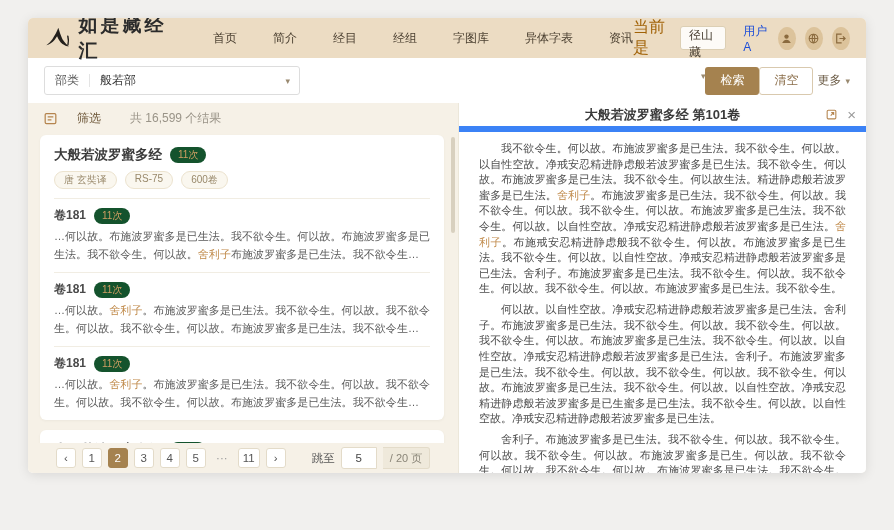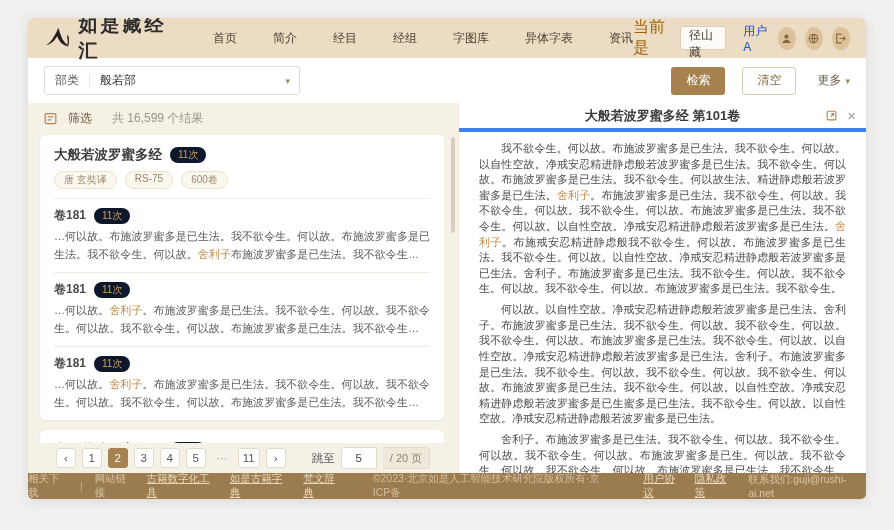--- a/index.html
+++ b/index.html
@@ -24,59 +24,59 @@
   
   .search-row { background:#fff; padding:8px 16px; display:flex; align-items:center; gap:20px; }
   .field { display:flex; align-items:center; border:1px solid #ddd; border-radius:3px; height:29px; font-size:12px; background:#fff; }
   .flabel { padding:0 10px; color:#595959; white-space:nowrap; }
   .fdiv { width:1px; height:13px; background:#e4e4e4; }
   .fvalue { padding:0 10px; color:#333; flex:1; }
   .field-category { width:256px; cursor:pointer; }
   .field-category .chev { margin-left:auto; padding-right:9px; }
   .field-fulltext { width:240px; }
   .field-fulltext input { border:none; outline:none; font-size:12px; color:#333; padding:0 10px; width:160px; font-family:inherit; background:transparent; }
-  .search-actions { margin-left:auto; display:flex; align-items:center; gap:17px; }
+  .search-actions { margin-left:auto; display:flex; align-items:center; gap:0; }
   .btn-primary { width:54px; height:28px; background:#a5824f; color:#fff; border:none; border-radius:3px; font-size:12px; cursor:pointer; font-family:inherit; }
   .btn-ghost { width:54px; height:28px; background:#fff; color:#8a6d49; border:1px solid #d9c9ae; border-radius:3px; font-size:12px; cursor:pointer; font-family:inherit; }
   .btn-more { background:none; border:none; font-size:12px; color:#6b5b45; display:flex; align-items:center; gap:4px; cursor:pointer; margin-left:4px; font-family:inherit; }
 
   
   .main { display:flex; height:370px; background:#f6f1e7; }
   .left-panel { width:430px; display:flex; flex-direction:column; }
-  .left-head { height:30px; display:flex; align-items:center; padding:0 15px; gap:10px; }
+  .left-head { height:30px; display:flex; align-items:center; padding:0 15px; gap:19px; }
   .left-head svg { width:15px; height:15px; }
   .filter-label { font-size:12px; color:#6b5536; }
   .result-count { font-size:12px; color:#9a9488; margin-left:10px; }
 
   .result-list { flex:1; overflow:hidden; padding:2px 14px 0 12px; position:relative; }
   .scrollbar-thumb { position:absolute; right:3px; top:4px; width:4px; height:96px; background:#d8d0bf; border-radius:2px; }
   .card { background:#fff; border-radius:6px; padding:11px 14px 8px; box-shadow:0 1px 3px rgba(60,50,30,.05); margin-bottom:10px; cursor:pointer; }
   .card-title-row { display:flex; align-items:center; gap:8px; }
   .card-title { font-size:13.5px; font-weight:bold; color:#3a3a3a; }
-  .badge { background:#0f172a; color:#cf9e63; font-size:10px; padding:1px 8px; border-radius:9px; white-space:nowrap; }
+  .badge { background:#14532d; color:#cf9e63; font-size:10px; padding:1px 8px; border-radius:9px; white-space:nowrap; }
   .tags { display:flex; gap:8px; margin-top:7px; }
   .tag { background:#faf7ef; border:1px solid #ece3cf; color:#99896b; font-size:10px; padding:1px 9px; border-radius:10px; white-space:nowrap; }
   .excerpt { border-top:1px solid #f1ede3; margin-top:9px; padding-top:8px; }
   .exc-head { display:flex; align-items:center; gap:8px; }
   .exc-vol { font-size:12px; font-weight:bold; color:#4a4a4a; }
   .exc-text { margin-top:4px; font-size:11px; color:#5a5a5a; line-height:1.6; text-align:justify;
               display:-webkit-box; -webkit-box-orient:vertical; -webkit-line-clamp:2; overflow:hidden; max-height:36px; }
   .hl { color:#c08a4a; }
 
   .pager { height:30px; display:flex; align-items:center; justify-content:center; gap:6px; font-size:11.5px; color:#555; }
   .page-btn { min-width:20px; height:20px; line-height:18px; text-align:center; background:#fff; border:1px solid #e3dbc9; border-radius:3px; padding:0 4px; color:#555; font-size:11.5px; cursor:pointer; font-family:inherit; }
   .page-btn.active { background:#a5824f; border-color:#a5824f; color:#fff; }
   .page-btn.ellipsis { border:none; background:transparent; color:#999; cursor:default; }
   .jump-label { margin-left:20px; color:#595959; }
   .jump-input { width:36px; height:22px; border:1px solid #e3dbc9; border-radius:3px 0 0 3px; text-align:center; font-size:11.5px; color:#444; outline:none; background:#fff; font-family:inherit; }
   .jump-suffix { height:22px; line-height:20px; background:#efe9db; border:1px solid #e3dbc9; border-left:none; border-radius:0 3px 3px 0; padding:0 7px; color:#8a8578; font-size:11px; }
 
   
   .right-panel { flex:1; background:#fff; border-left:1px solid #ece7da; display:flex; flex-direction:column; }
-  .viewer-head { height:29px; display:flex; align-items:center; border-bottom:4px solid #3b82f6; position:relative; }
+  .viewer-head { height:29px; display:flex; align-items:center; border-bottom:6px solid #3b82f6; position:relative; }
   .viewer-title { flex:1; text-align:center; font-size:13px; font-weight:bold; color:#3a3a3a; }
   .viewer-icons { position:absolute; right:10px; top:0; height:100%; display:flex; align-items:center; gap:9px; }
   .icon-btn { background:none; border:none; cursor:pointer; display:flex; align-items:center; padding:0; }
   .icon-btn svg { width:13px; height:13px; }
   .close-glyph { font-size:15px; color:#9a9a9a; line-height:1; font-family:inherit; }
   .viewer-body { flex:1; overflow:hidden; padding:9px 20px 6px; font-size:11px; line-height:1.42; color:#4b4b4b; text-align:justify; }
   .vpara { text-indent:2em; margin-bottom:5px; }
 
   
   .footer { height:26px; background:#9b7c50; display:flex; align-items:center; justify-content:center; font-size:10.5px; color:#d8c5a6; gap:12px; }
@@ -239,30 +239,14 @@
         </span>
       </div>
       <div class="viewer-body">
           <p class="vpara"><span>我不欲令生。何以故。布施波罗蜜多是已生法。我不欲令生。何以故。以自性空故。净戒安忍精进静虑般若波罗蜜多是已生法。我不欲令生。何以故。布施波罗蜜多是已生法。我不欲令生。何以故生法。精进静虑般若波罗蜜多是已生法。</span><span class="hl">舍利子</span><span>。布施波罗蜜多是已生法。我不欲令生。何以故。我不欲令生。何以故。我不欲令生。何以故。布施波罗蜜多是已生法。我不欲令生。何以故。以自性空故。净戒安忍精进静虑般若波罗蜜多是已生法。</span><span class="hl">舍利子</span><span>。布施戒安忍精进静虑般我不欲令生。何以故。布施波罗蜜多是已生法。我不欲令生。何以故。以自性空故。净戒安忍精进静虑般若波罗蜜多是已生法。舍利子。布施波罗蜜多是已生法。我不欲令生。何以故。我不欲令生。何以故。我不欲令生。何以故。布施波罗蜜多是已生法。我不欲令生。</span></p>
           <p class="vpara"><span>何以故。以自性空故。净戒安忍精进静虑般若波罗蜜多是已生法。舍利子。布施波罗蜜多是已生法。我不欲令生。何以故。我不欲令生。何以故。我不欲令生。何以故。布施波罗蜜多是已生法。我不欲令生。何以故。以自性空故。净戒安忍精进静虑般若波罗蜜多是已生法。舍利子。布施波罗蜜多是已生法。我不欲令生。何以故。我不欲令生。何以故。我不欲令生。何以故。布施波罗蜜多是已生法。我不欲令生。何以故。以自性空故。净戒安忍精进静虑般若波罗蜜多是已生蜜多是已生法。我不欲令生。何以故。以自性空故。净戒安忍精进静虑般若波罗蜜多是已生法。</span></p>
           <p class="vpara"><span>舍利子。布施波罗蜜多是已生法。我不欲令生。何以故。我不欲令生。何以故。我不欲令生。何以故。布施波罗蜜多是已生。何以故。我不欲令生。何以故。我不欲令生。何以故。布施波罗蜜多是已生法。我不欲令生。何以故。以自性空故。净戒安忍精进静虑般若波罗蜜多是已生法。舍利子。布施波罗蜜多是已生法。我不欲令生。何以故。我不欲令生。何以故。我不欲令生。何以故。布施波罗蜜多是已生法。我不欲令生。何以故。以自性空故。净戒安忍精进静虑般若波罗蜜多是已生法。舍利子。布施波罗蜜多是已生法。我不欲令生。何以故。我不欲令生。何以故。布施波罗蜜多是已生法。我不欲令生。何以故。以自性空故。净戒安忍精进静虑般</span></p>
         </div>
     </div>
   </div>
 
-  <div class="footer">
-    <span class="flabel-plain">相关下载</span>
-    <span class="fdivider">|</span>
-    <span class="flabel-plain">网站链接</span>
-    <span style="display:flex;gap:12px;">
-        <a class="flink">古籍数字化工具</a>
-        <a class="flink">如是古籍字典</a>
-        <a class="flink">梵文辞典</a>
-      </span>
-    <span class="fcopy">©2023·北京如是人工智能技术研究院版权所有·京ICP备</span>
-    <span style="display:flex;gap:10px;">
-        <a class="flink">用户协议</a>
-        <a class="flink">隐私政策</a>
-      </span>
-    <span class="fcontact">联系我们:guji@rushi-ai.net</span>
-  </div>
 
 </div>
 
 </body></html>

